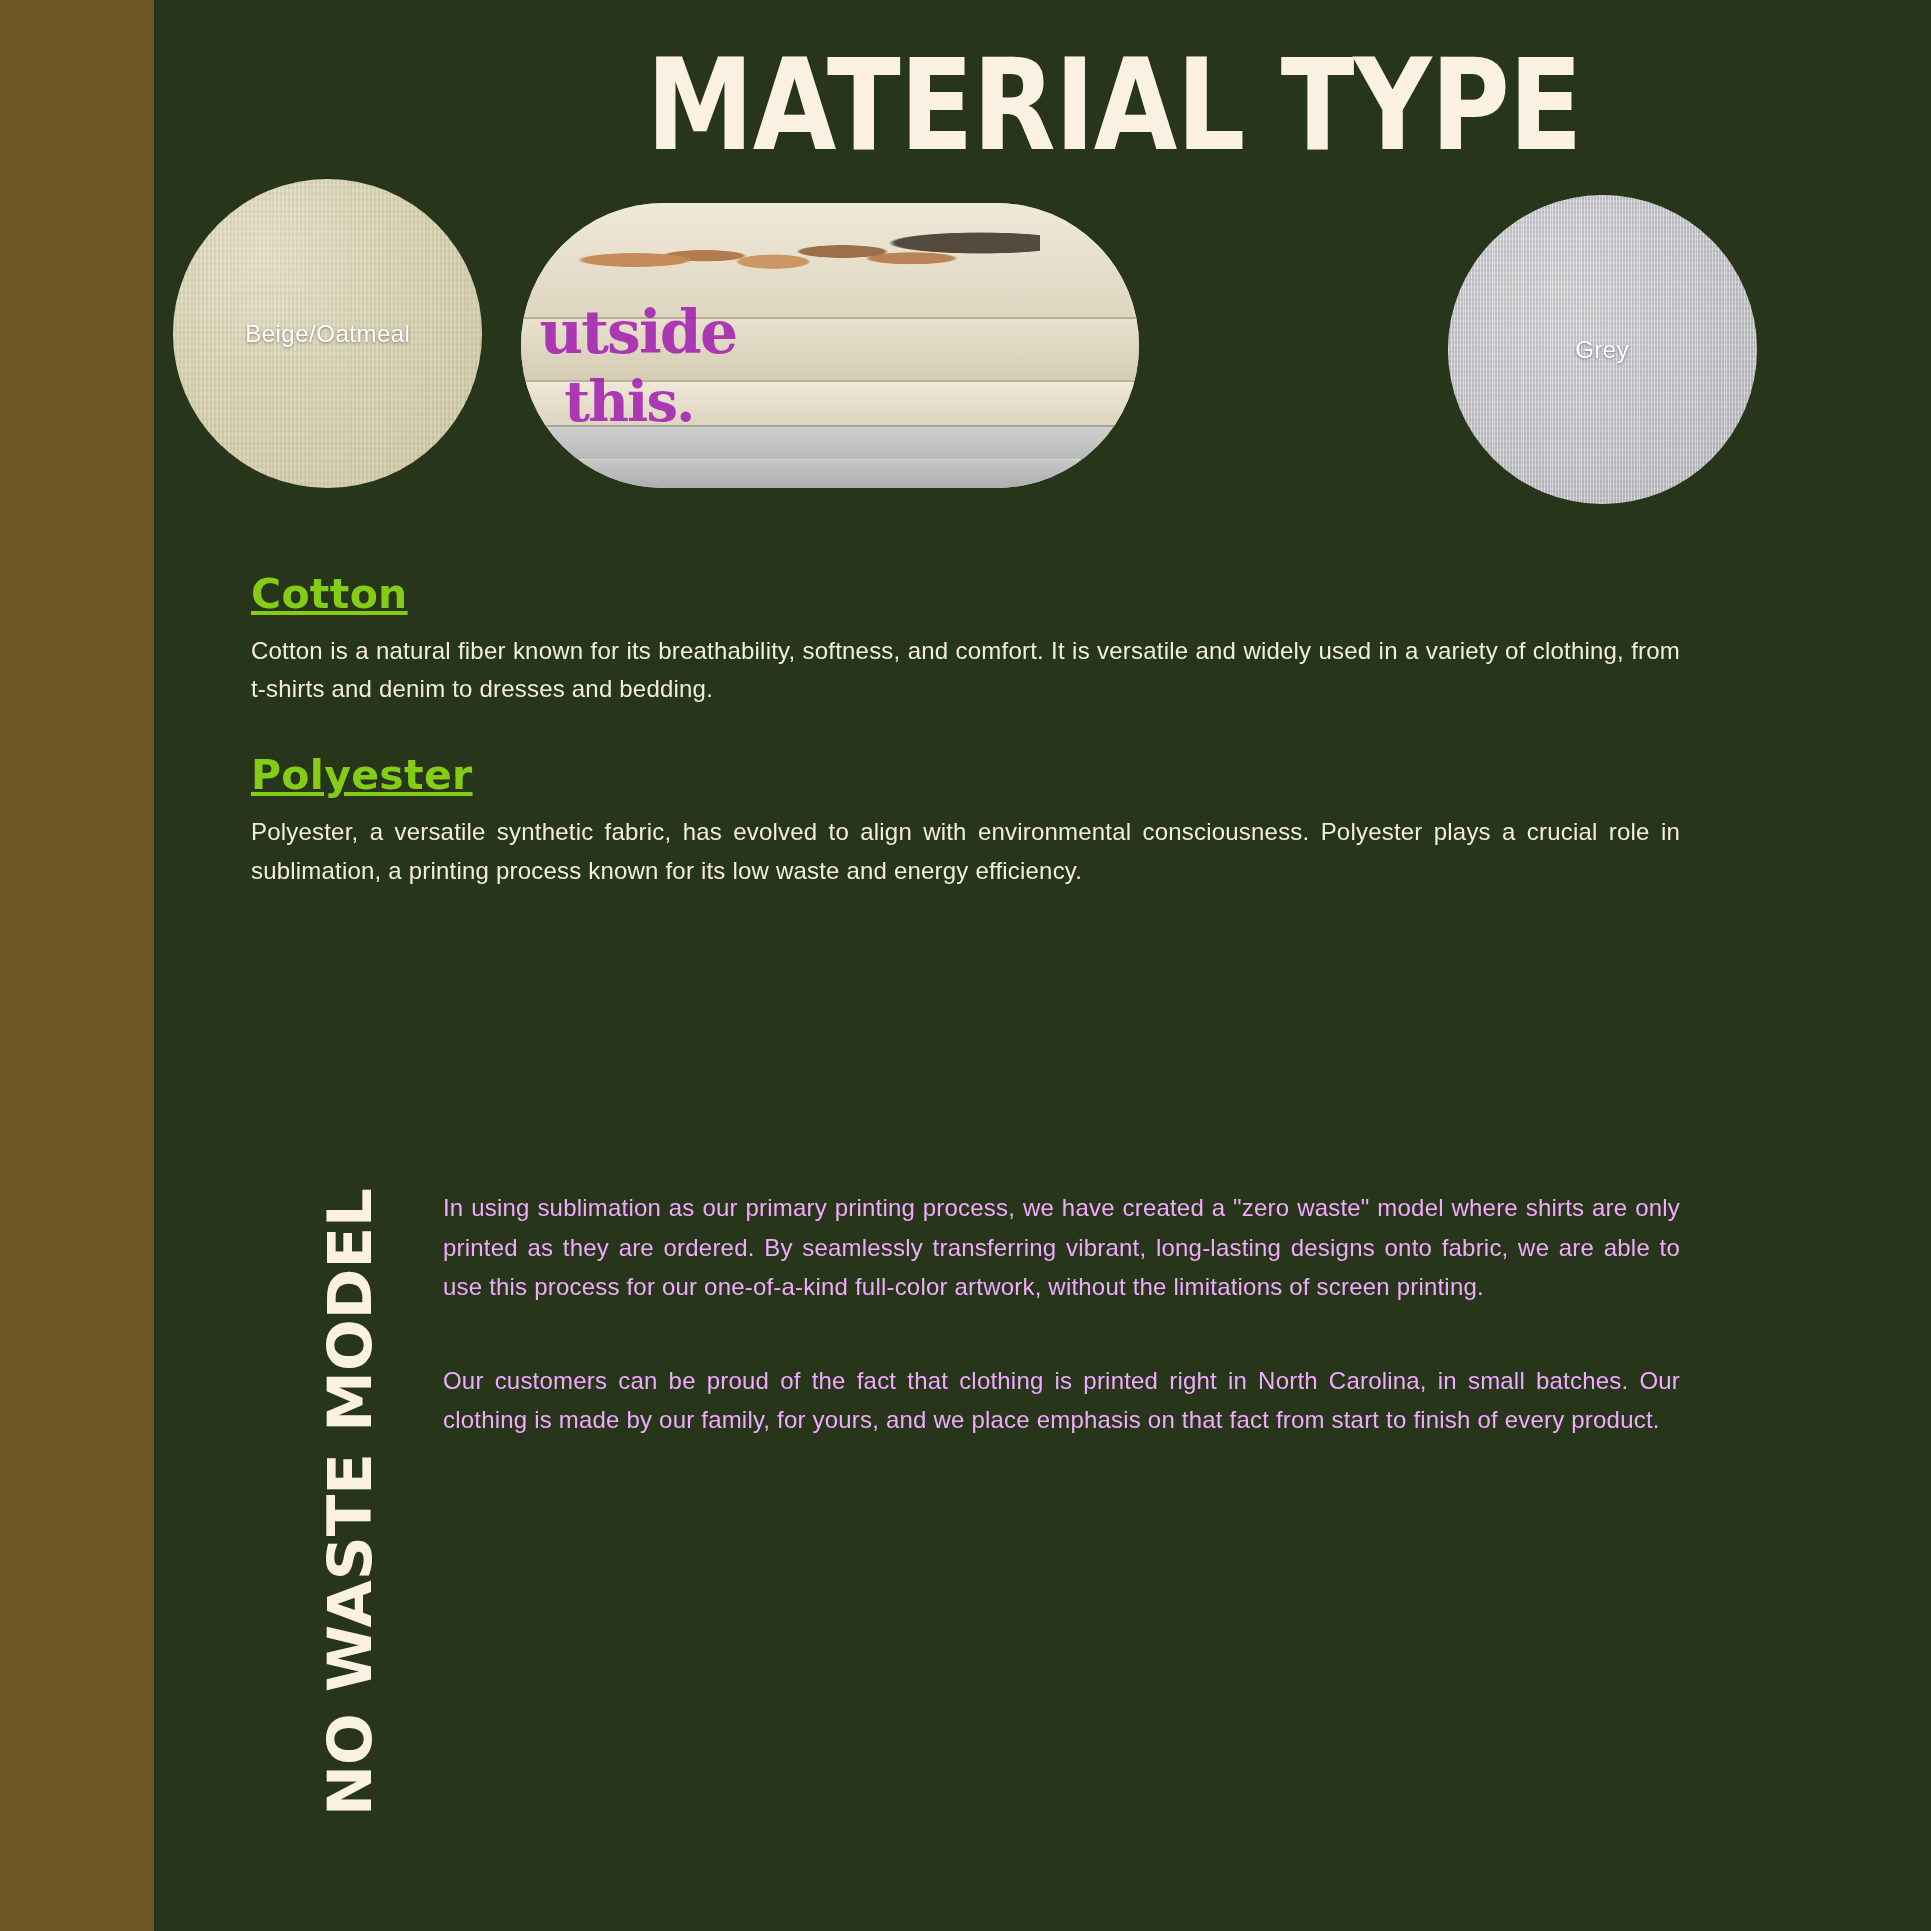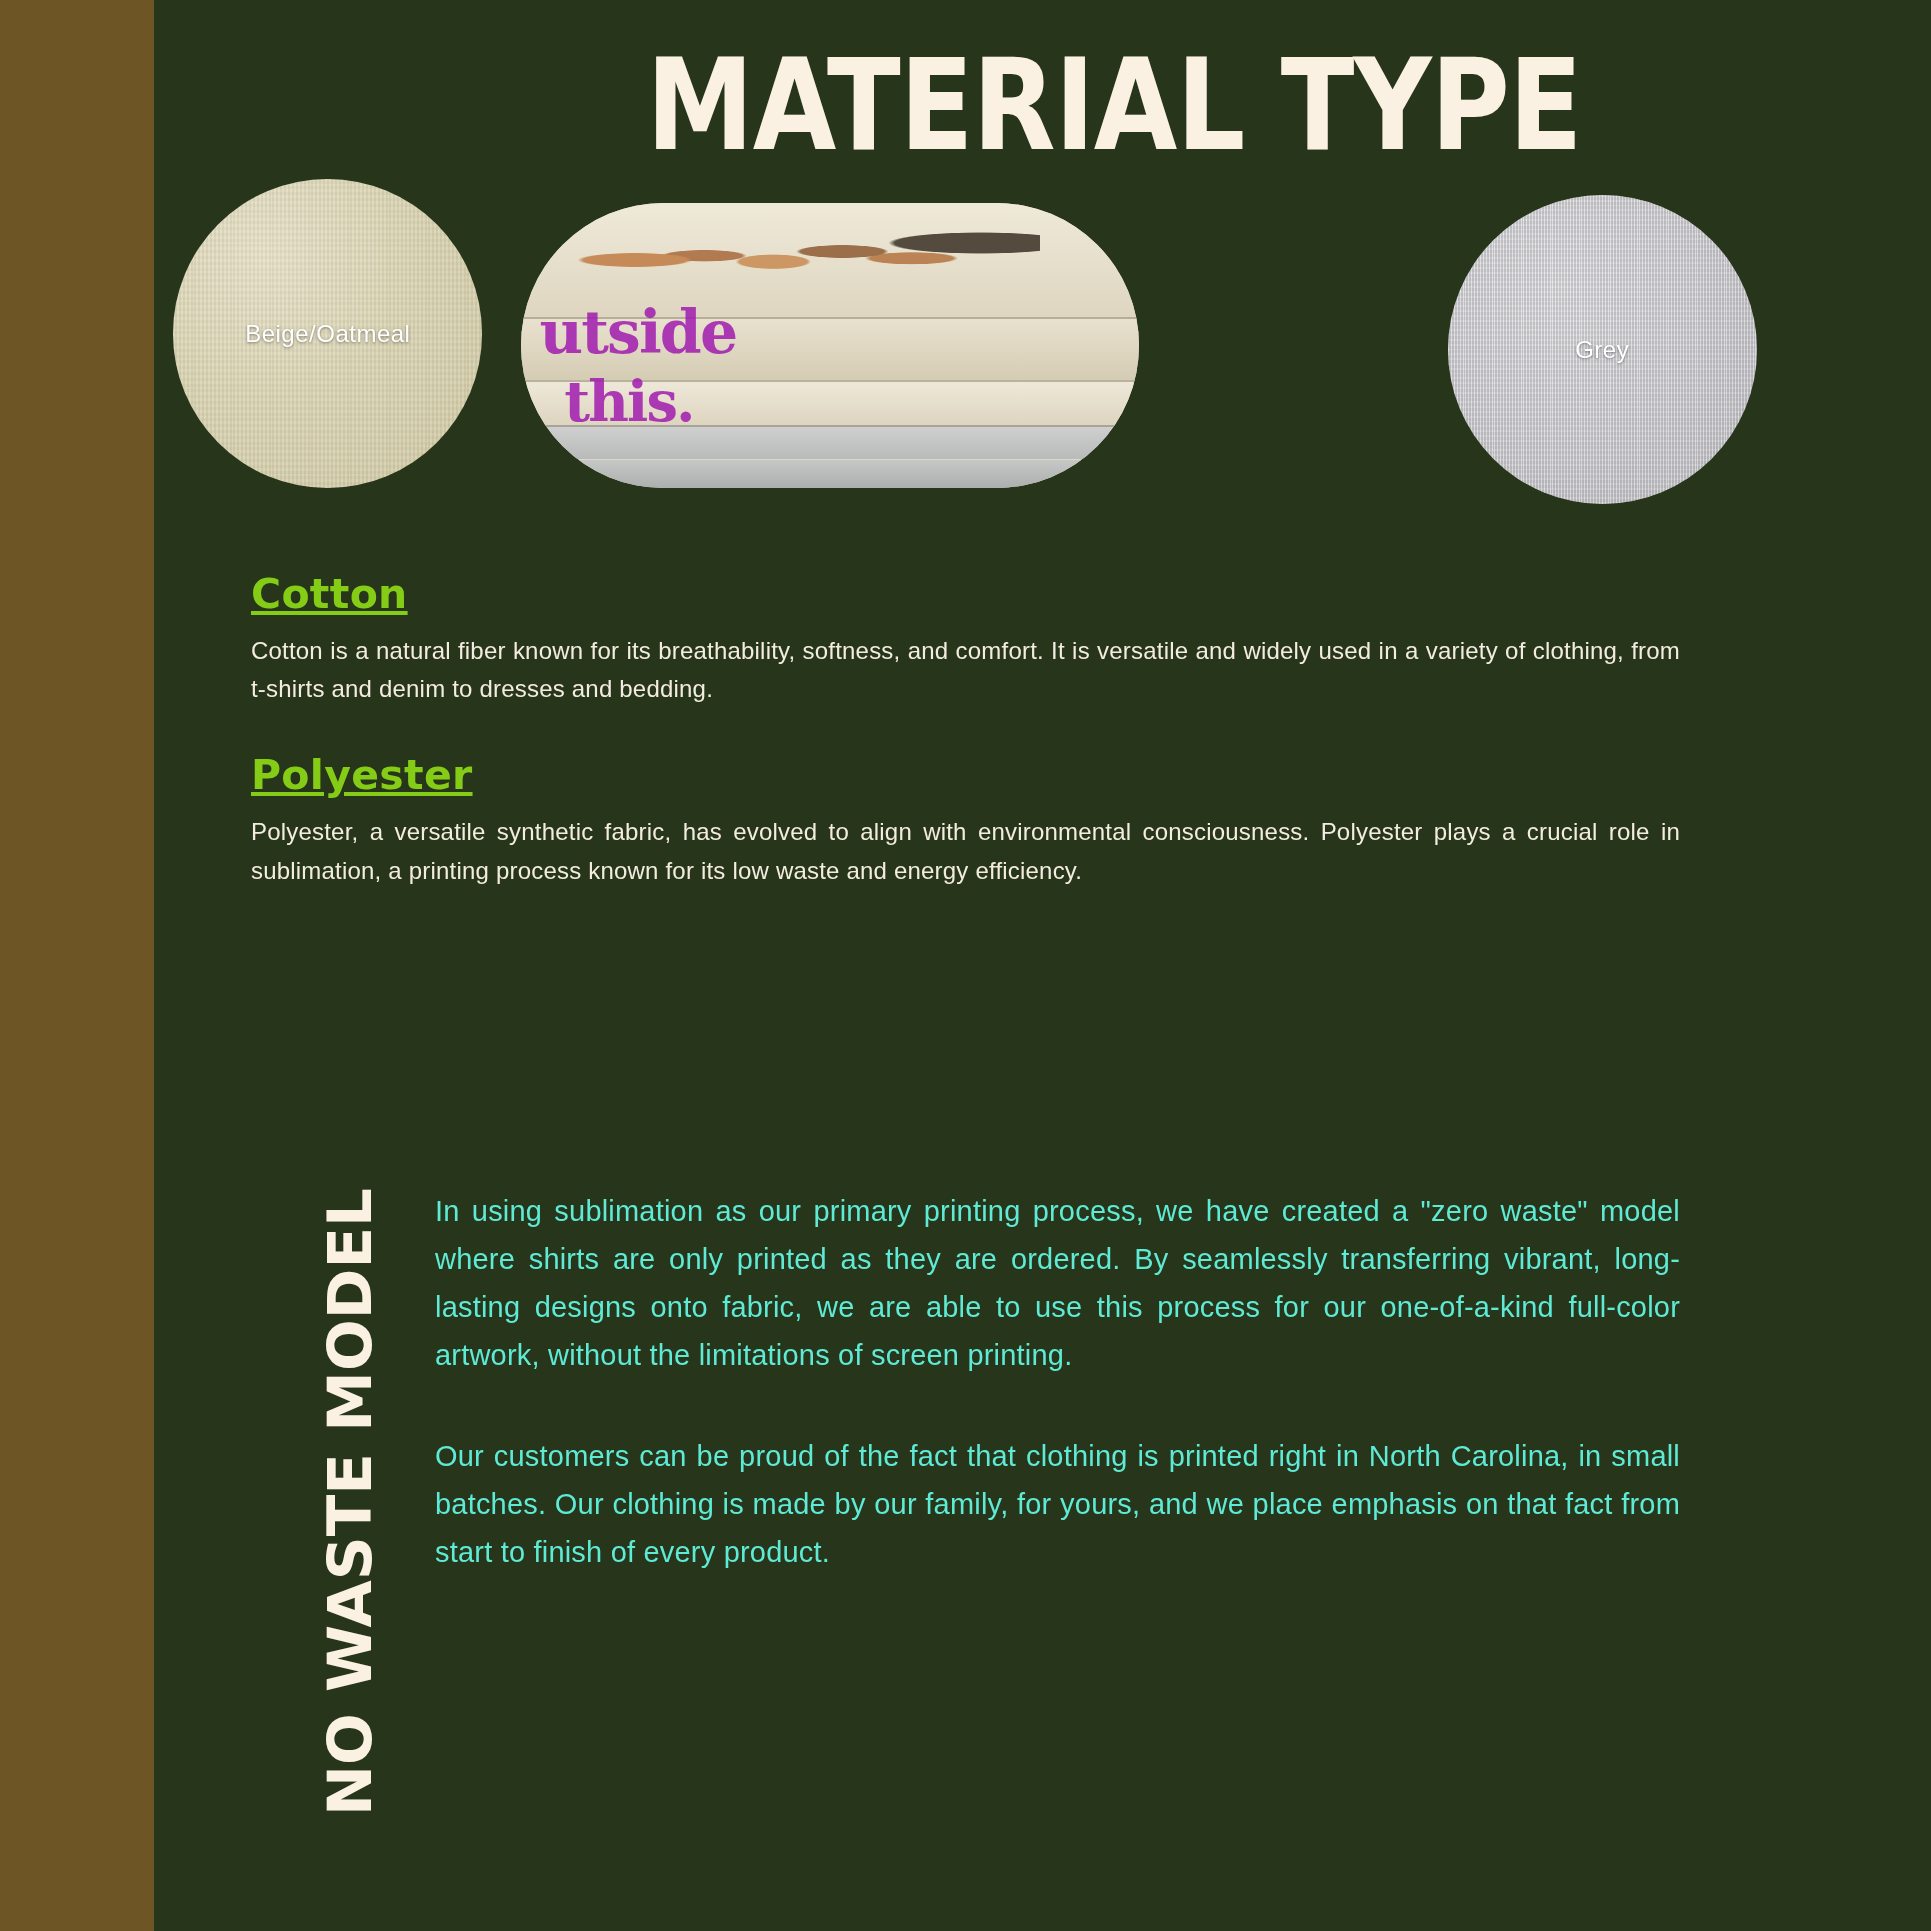--- a/index.html
+++ b/index.html
@@ -192,26 +192,26 @@
     font-family: "DejaVu Sans", sans-serif;
     font-weight: bold;
     font-size: 61px;
     letter-spacing: 0px;
   }
   .nowaste-body {
     flex: 1;
     padding-left: 58px;
   }
   .nowaste-body p {
-    color: #5eead4;
-    font-family: "Liberation Sans", sans-serif;
-    font-size: 29px;
+    color: #f0abfc;
+    font-family: "Liberation Sans", sans-serif;
+    font-size: 24px;
     line-height: 1.65;
     text-align: justify;
-    margin: 0 0 54px 0;
+    margin: 0 0 54px 8px;
     font-weight: 300;
     letter-spacing: 0.2px;
   }
 </style>
 </head>
 <body>
 
 <div class="page">
 
   <div class="title">MATERIAL TYPE</div>

